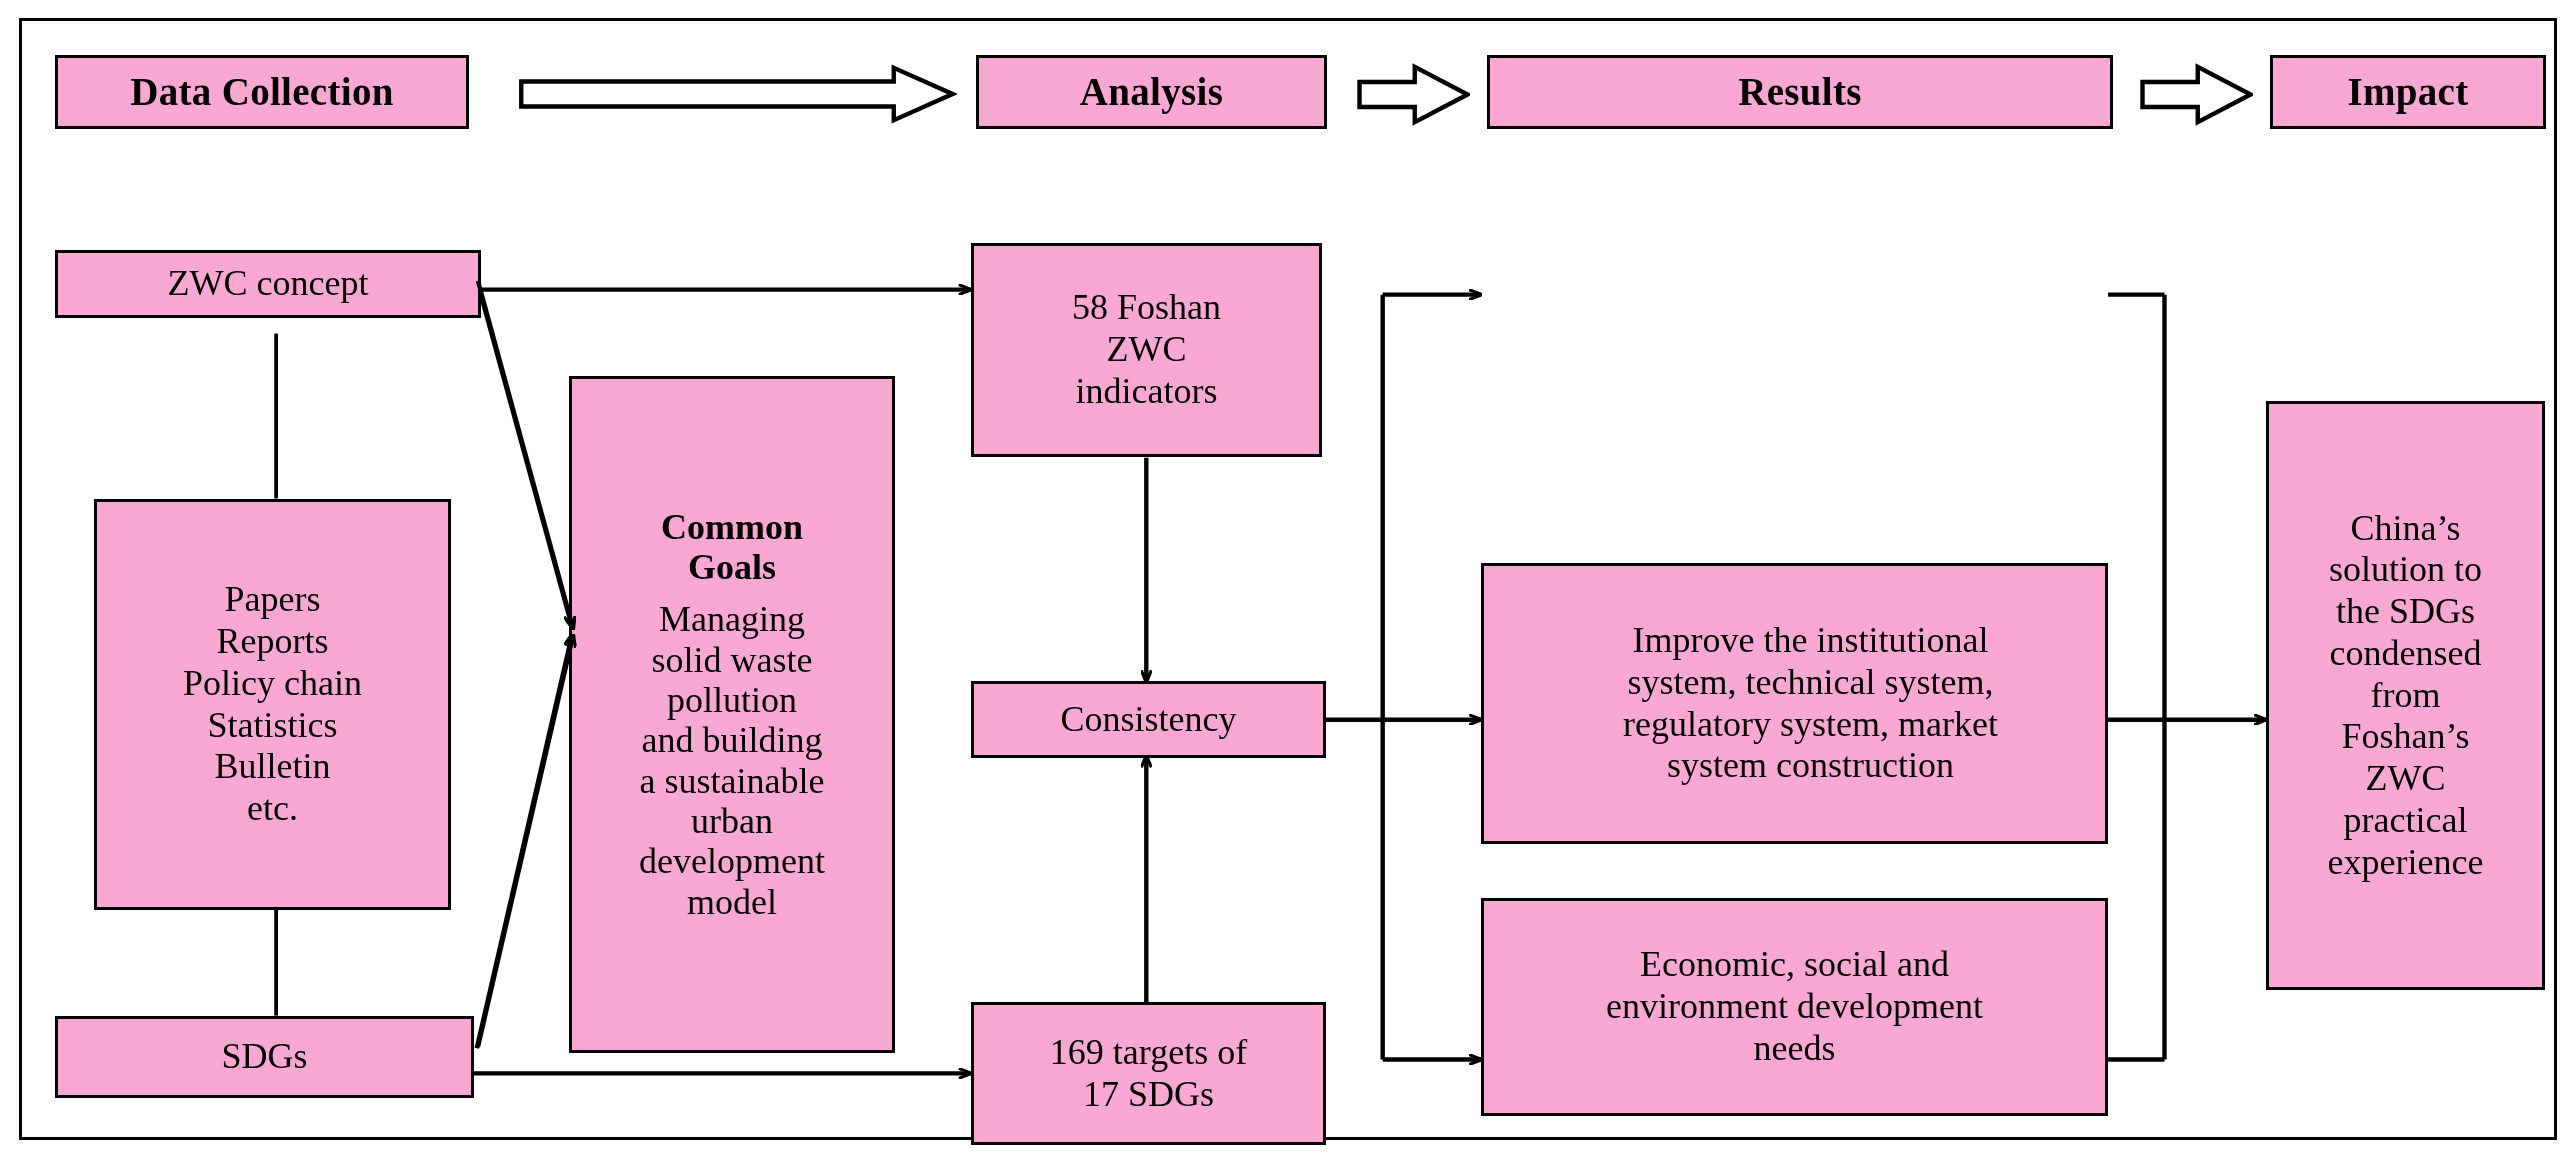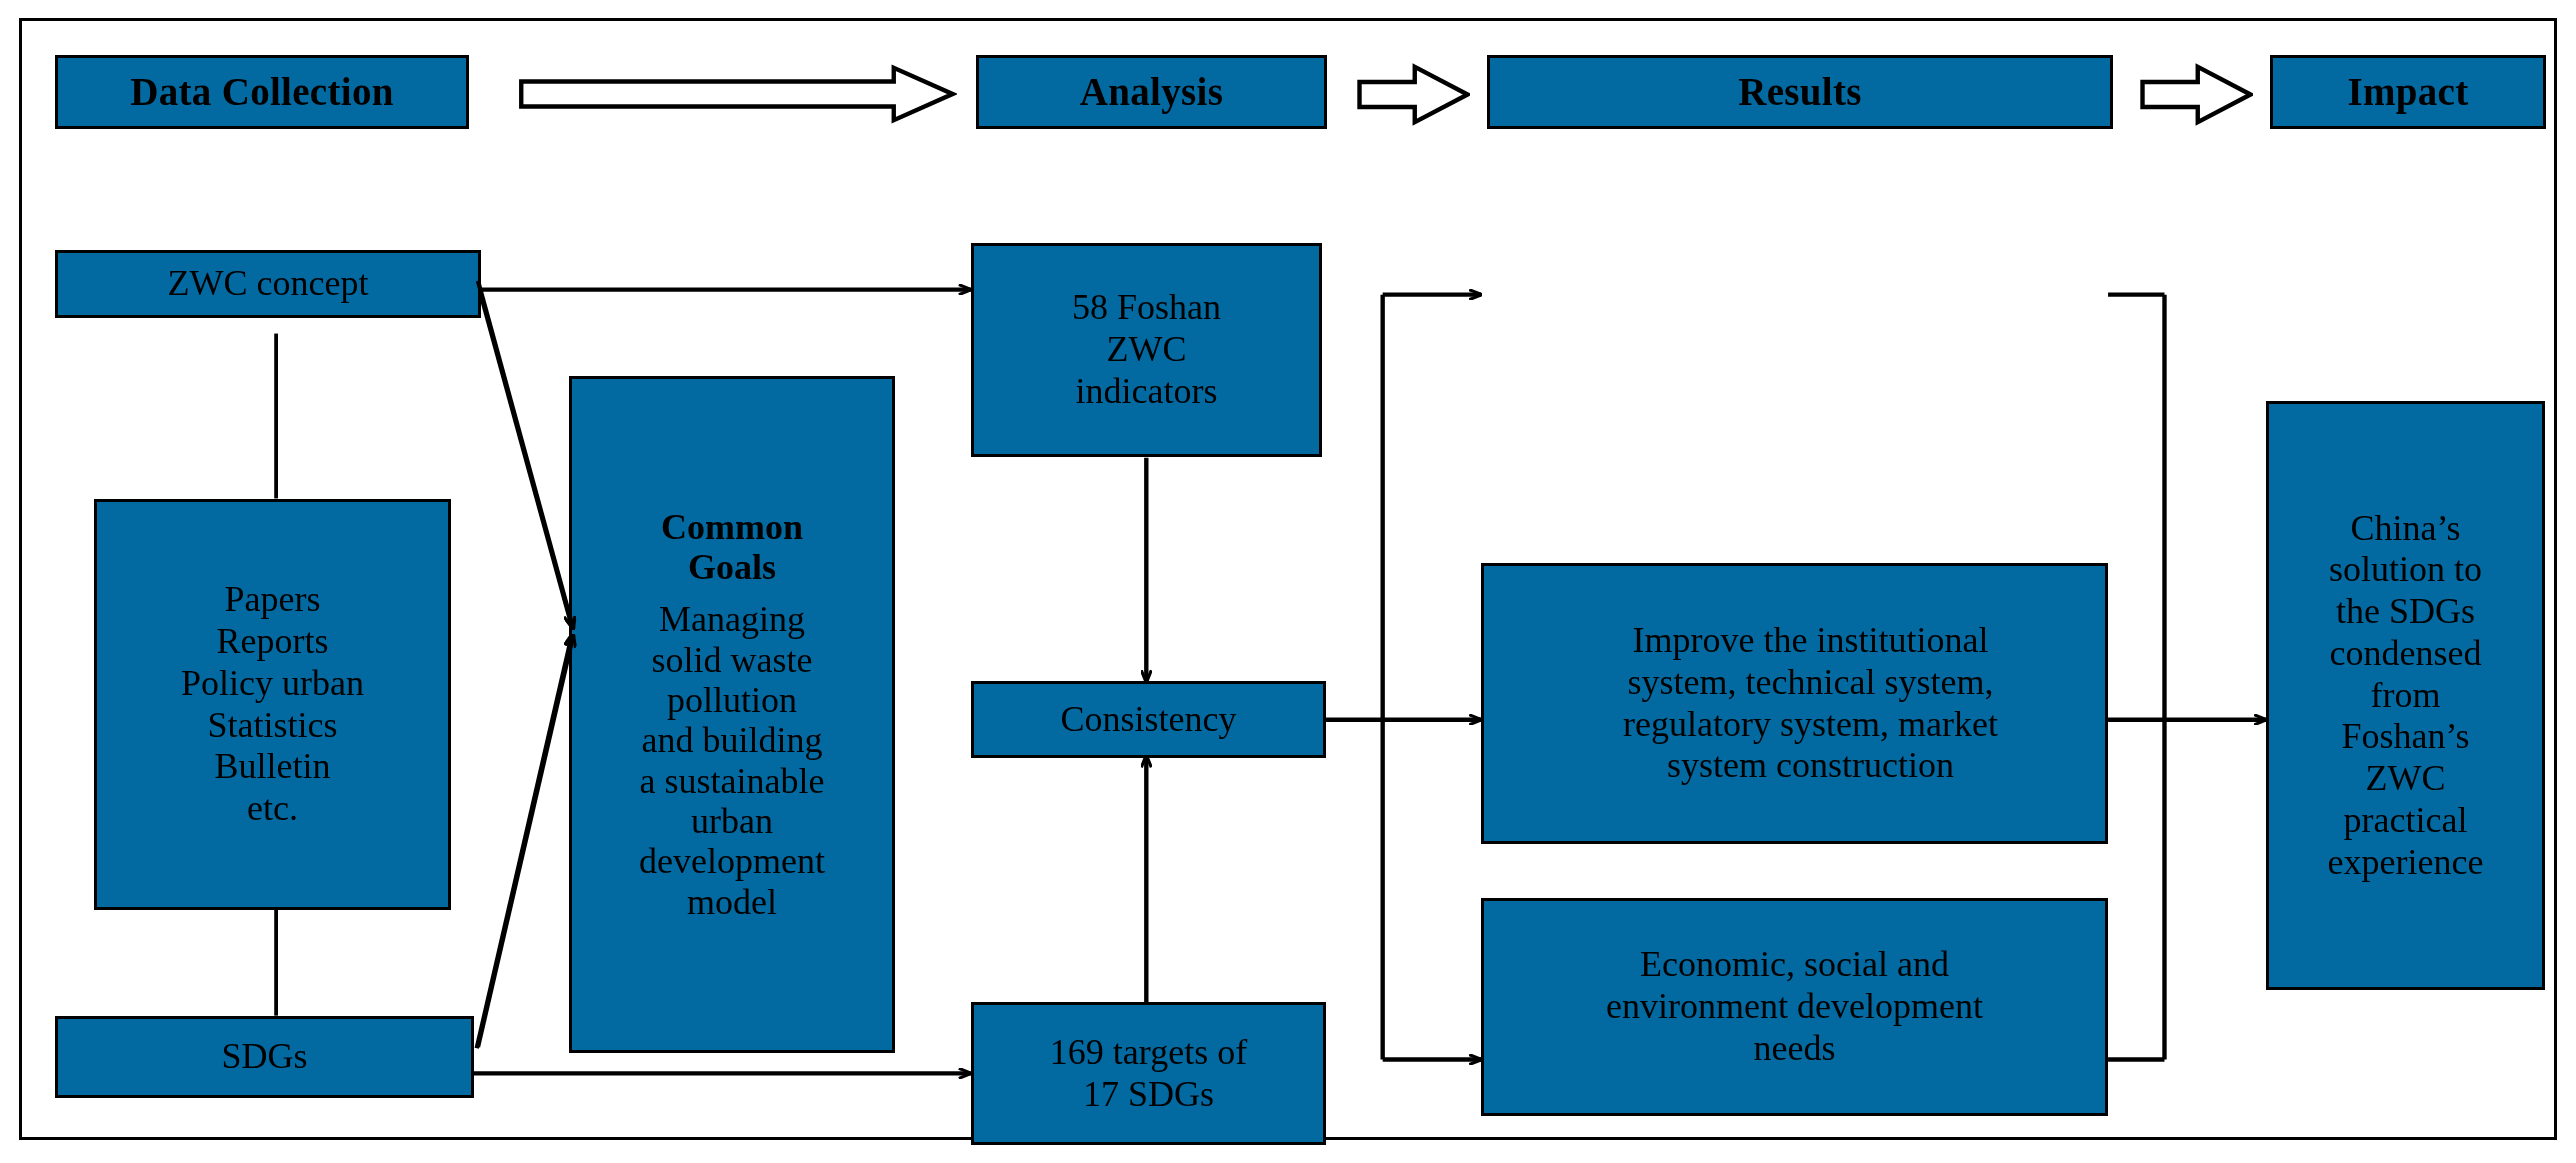--- a/index.html
+++ b/index.html
@@ -15,21 +15,21 @@
     left:19px;top:17.6px;
     width:2538px;height:1122px;
     border:3.1px solid #000;
     box-sizing:border-box;
     background:#fff;
   }
   .box{
     position:absolute;
     box-sizing:border-box;
     border:3.1px solid #000;
-    background:#0369a1;
+    background:#f9a8d4;
     display:flex;
     align-items:center;
     justify-content:center;
     text-align:center;
     color:#000;
     z-index:6;
   }
   .box .txt{
     width:100%;
     padding:0 6.3px;
@@ -136,21 +136,21 @@
     <line x1="3362" y1="1148" x2="3614" y2="1148" stroke="#000" stroke-width="7" marker-end="url(#ah)"></line>
   </svg>
 
   <div class="box bodytxt" style="left:55px;top:250px;width:426px;height:68px;">
     <span class="txt">ZWC concept</span>
   </div>
 
   <div class="box bodytxt" style="left:94px;top:499px;width:357px;height:411px;">
     <span class="txt">Papers
 Reports
-Policy urban
+Policy chain
 Statistics
 Bulletin
 etc.</span>
   </div>
 
   <div class="box bodytxt" style="left:55px;top:1016px;width:419px;height:82px;">
     <span class="txt">SDGs</span>
   </div>
 
   <div class="box" style="left:569px;top:376px;width:326px;height:677px;">

